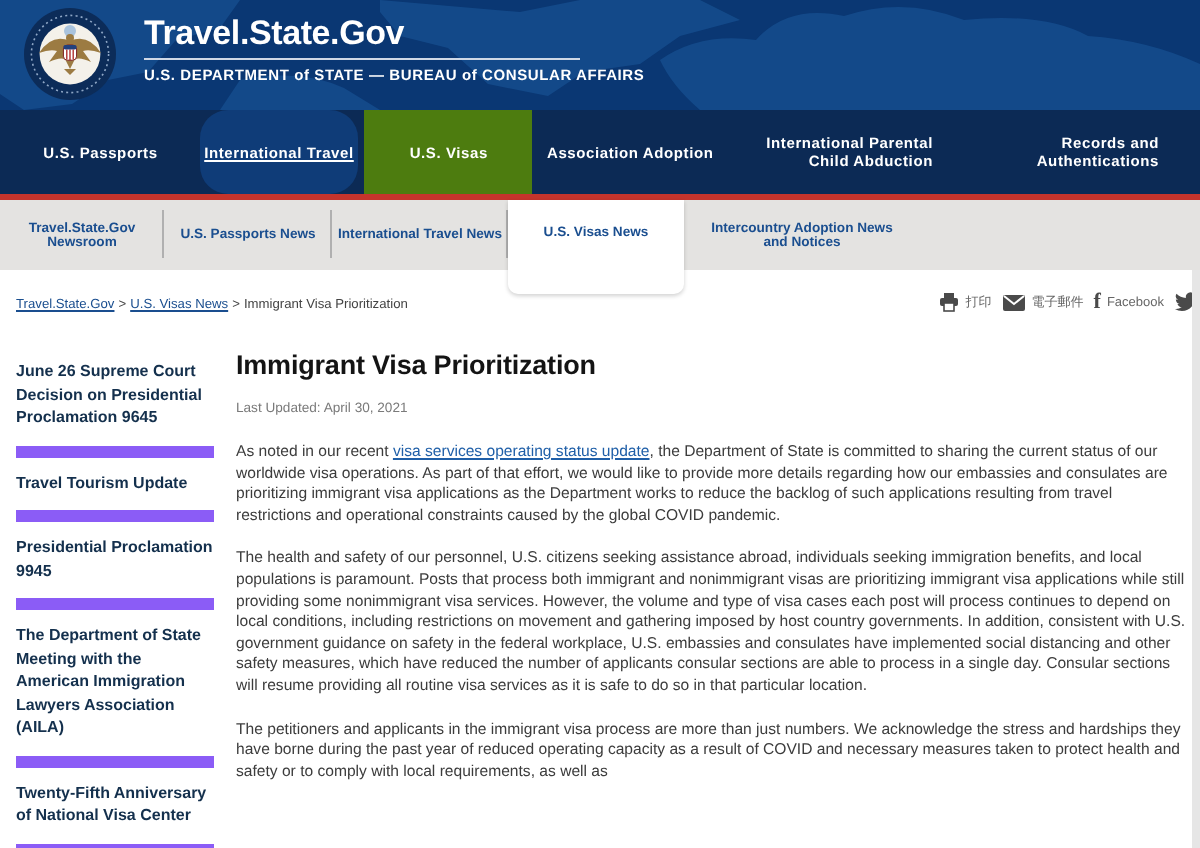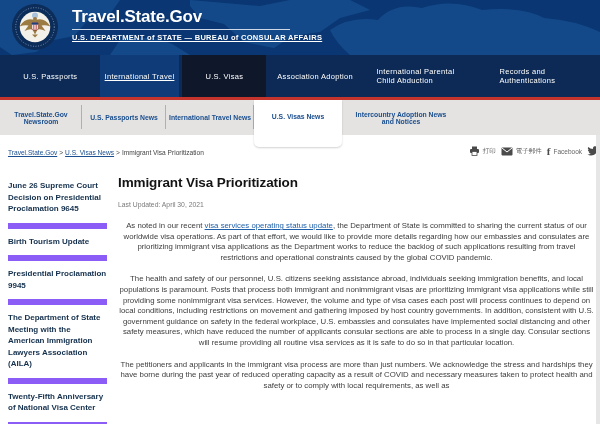--- a/index.html
+++ b/index.html
@@ -8,29 +8,29 @@
   .page { position:relative; width:600px; height:424px; overflow:hidden; }
 
   
   .hdr { position:relative; height:55px; background:#0a3773; overflow:hidden; }
   .hdr svg.map { position:absolute; inset:0; }
   .seal { position:absolute; left:12px; top:4px; width:46px; height:46px; }
   .site-title { position:absolute; left:72px; top:7px; color:#fff; font-size:17px;
                 font-weight:bold; letter-spacing:-0.2px; cursor:pointer; }
   .title-rule { position:absolute; left:72px; top:29px; width:218px; height:1px; background:#cfd8e6; }
   .site-sub { position:absolute; left:72px; top:33px; color:#fff; font-size:7.5px;
-              font-weight:bold; letter-spacing:0.3px;text-decoration:underline; }
+              font-weight:bold; letter-spacing:0.3px; }
 
   
   .pnav { display:flex; height:42px; background:#0c2a55; }
-  .pitem { display:flex; align-items:center; justify-content:center; text-align:left;
-           color:#fff; font-size:7.5px; font-weight:normal; letter-spacing:0.3px; cursor:pointer; }
+  .pitem { display:flex; align-items:center; justify-content:center; text-align:right;
+           color:#fff; font-size:7.5px; font-weight:bold; letter-spacing:0.3px; cursor:pointer; }
   .pitem span { display:block; }
-  .p0{width:103px} .p1{width:80px; background:#0f3c78;} .pgap{width:4px}
-  .p2{width:86px; background:#0f172a;} .p3{width:100px} .p4{width:118px} .p5{width:124px}
+  .p0{width:103px} .p1{width:80px; background:#0f3c78;border-radius:14px;} .pgap{width:4px}
+  .p2{width:86px; background:#4d7c0f;} .p3{width:100px} .p4{width:118px} .p5{width:124px}
   .p4 span{max-width:90px; margin:14px auto;} .p5 span{max-width:80px; margin:0 auto;}
   .u { text-decoration:underline; }
   .redline { height:3px; background:#c5342c; position:relative; z-index:1; }
 
   
   .snav { position:relative; height:35px; background:#e4e3e1; display:flex; z-index:2; }
   .sitem { display:flex; align-items:center; justify-content:center; text-align:center;
            color:#1a4e8f; font-size:6.8px; font-weight:bold; cursor:pointer; position:relative; }
   .s0{width:82px} .s1{width:84px} .s2{width:88px} .s4{width:118px}
   .s0::after,.s1::after,.s2::after { content:""; position:absolute; right:0; top:5px;
@@ -53,21 +53,21 @@
   
   .content { position:relative; }
   .side { position:absolute; left:8px; top:6px; width:99px; }
   .sideitem { font-size:8px; font-weight:bold; color:#14304d; line-height:11.5px;
               padding:7px 0 8px 0; border-bottom:6px solid #8b5cf6; cursor:pointer; }
   .sideitem:last-child { border-bottom:none; }
 
   .art { position:absolute; left:118px; top:0; width:477px; }
   .art h1 { font-size:13.5px; font-weight:bold; color:#141414; margin:8px 0 11px 0; letter-spacing:-0.1px; }
   .updated { font-size:6.8px; color:#7a7a7a; margin-bottom:13px; }
-  .art p { font-size:7.8px; line-height:10.6px; color:#3c3c3c; margin-bottom:11px;text-align:center; }
+  .art p { font-size:7.8px; line-height:10.6px; color:#3c3c3c; margin-bottom:11px; }
   .art p a { color:#1f5fa8; text-decoration:underline; cursor:pointer; }
 
   .scrollbar { position:absolute; right:0; top:100px; width:4px; height:324px; background:#e6e6e6; }
 </style>
 </head>
 <body>
 
 <div class="page">
 
   <header class="hdr">
@@ -165,21 +165,21 @@
         <svg width="12" height="10" viewBox="0 0 12 10">
             <path d="M11.6 1.2c-.4.2-.85.33-1.3.4.47-.28.82-.73 1-1.26-.44.26-.93.45-1.45.55A2.28 2.28 0 0 0 5.9 2.45c0 .18.02.35.06.52A6.47 6.47 0 0 1 1.26.9 2.27 2.27 0 0 0 1.96 3.94c-.37-.01-.72-.11-1.03-.28v.03c0 1.1.78 2.02 1.83 2.23a2.3 2.3 0 0 1-1.03.04 2.28 2.28 0 0 0 2.13 1.58A4.58 4.58 0 0 1 .47 8.5 6.46 6.46 0 0 0 3.97 9.53c4.2 0 6.5-3.48 6.5-6.5v-.3c.45-.32.83-.72 1.13-1.18z" fill="currentColor"></path>
           </svg>
       </div>
     </div>
   </div>
 
   <div class="content">
     <aside class="side">
       <div class="sideitem">June 26 Supreme Court Decision on Presidential Proclamation 9645</div>
-      <div class="sideitem">Birth Tourism Update</div>
+      <div class="sideitem">Travel Tourism Update</div>
       <div class="sideitem">Presidential Proclamation 9945</div>
       <div class="sideitem">The Department of State Meeting with the American Immigration Lawyers Association (AILA)</div>
       <div class="sideitem">Twenty-Fifth Anniversary of National Visa Center</div>
       <div class="sideitem">Collection of Social Media Identifiers from U.S. Visa Applicants</div>
     </aside>
 
     <main class="art">
       <h1>Immigrant Visa Prioritization</h1>
       <div class="updated">Last Updated: April 30, 2021</div>
       <p><span>As noted in our recent </span><a>visa services operating status update</a><span>, the Department of State is committed to sharing the current status of our worldwide visa operations.  As part of that effort, we would like to provide more details regarding how our embassies and consulates are prioritizing immigrant visa applications as the Department works to reduce the backlog of such applications resulting from travel restrictions and operational constraints caused by the global COVID pandemic.</span></p>

